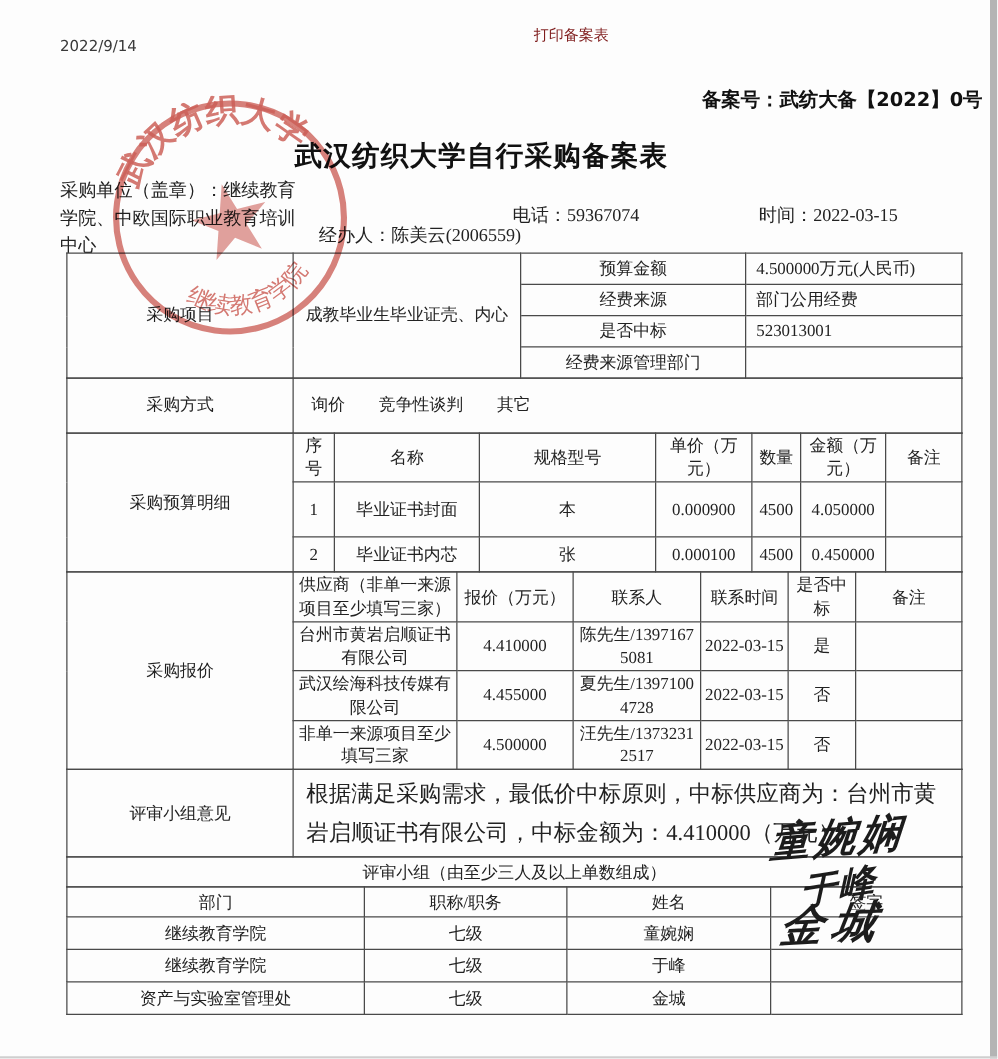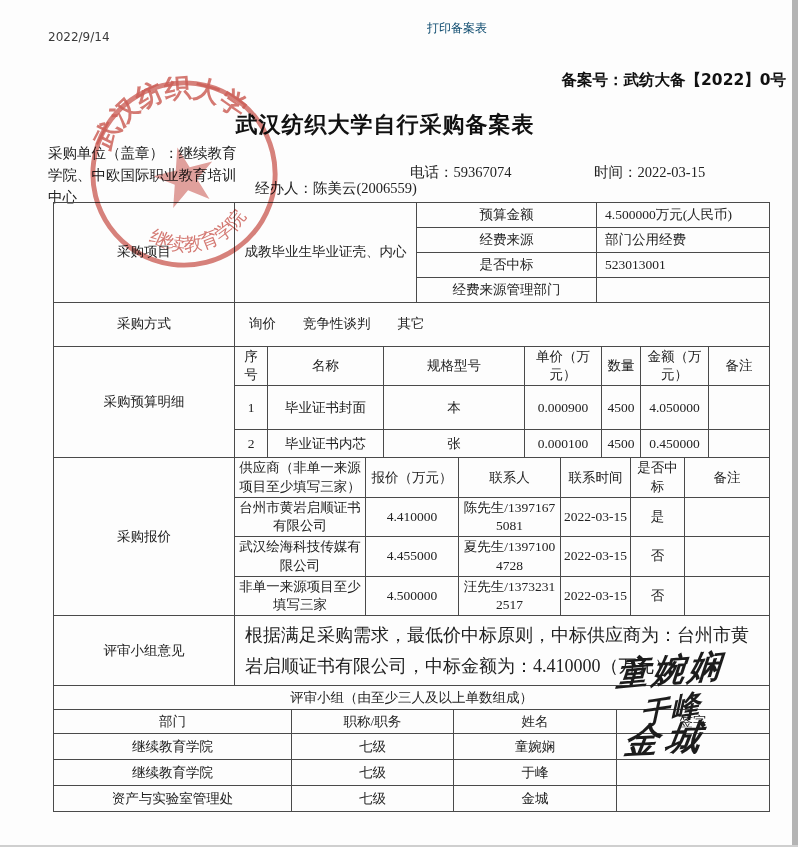--- a/index.html
+++ b/index.html
@@ -10,30 +10,30 @@
     background:#fdfdfd;
   }
   .page { position:relative; width:798px; height:847px; background:#fdfdfd; overflow:hidden; }
 
   
   .scan-edge-right { position:absolute; right:0; top:0; width:6px; height:847px; background:#b4b4b4; }
   .scan-edge-bottom { position:absolute; left:0; bottom:0; width:798px; height:2px; background:#cfcfcf; }
 
   
   .print-date { position:absolute; left:48px; top:30px; font-family:"DejaVu Sans","Liberation Sans",sans-serif; font-size:12px; color:#3a3a3a; }
-  .print-label { position:absolute; left:427px; top:20px; font-family:"DejaVu Sans","Liberation Sans",sans-serif; font-size:12px; color:#0c4a6e; }
+  .print-label { position:absolute; left:427px; top:20px; font-family:"DejaVu Sans","Liberation Sans",sans-serif; font-size:12px; color:#7f1d1d; }
 
   .filing-no { position:absolute; top:70px; right:12px; font-family:"DejaVu Sans","Liberation Sans",sans-serif; font-weight:bold; font-size:15.5px; color:#111; }
   .doc-title { position:absolute; top:110px; left:0; width:770px; text-align:center; font-family:"DejaVu Sans","Liberation Sans",sans-serif; font-weight:bold; font-size:22px; color:#111; letter-spacing:1px; }
 
   
   .info-unit { position:absolute; left:48px; top:142px; width:196px; font-size:14.5px; line-height:22px; }
   .info-agent { position:absolute; left:255px; top:163px; font-size:14.5px;margin-top:16px; }
   .info-phone { position:absolute; left:410px; top:163px; font-size:14.5px; }
-  .info-time  { position:absolute; left:594px; top:163px; font-size:14.5px; }
+  .info-time  { position:absolute; left:607px; top:163px; font-size:14.5px; }
 
   
   .doc-table { position:absolute; left:53px; top:202px; width:716px; }
   .doc-table table { border-collapse:collapse; table-layout:fixed; width:716px; }
   .doc-table table + table { margin-top:-1px; }
   .doc-table td { border:1px solid #4a4a4a; font-size:13.5px; text-align:center; vertical-align:middle; padding:1px 3px; line-height:1.35; overflow:hidden; }
   td.left { text-align:left; padding-left:8px; }
   td.opinion { text-align:left; padding:4px 10px; line-height:1.7; font-size:18px; }
   td.method-val { text-align:left; padding-left:14px; }
   td.breakall { word-break:break-all; }

